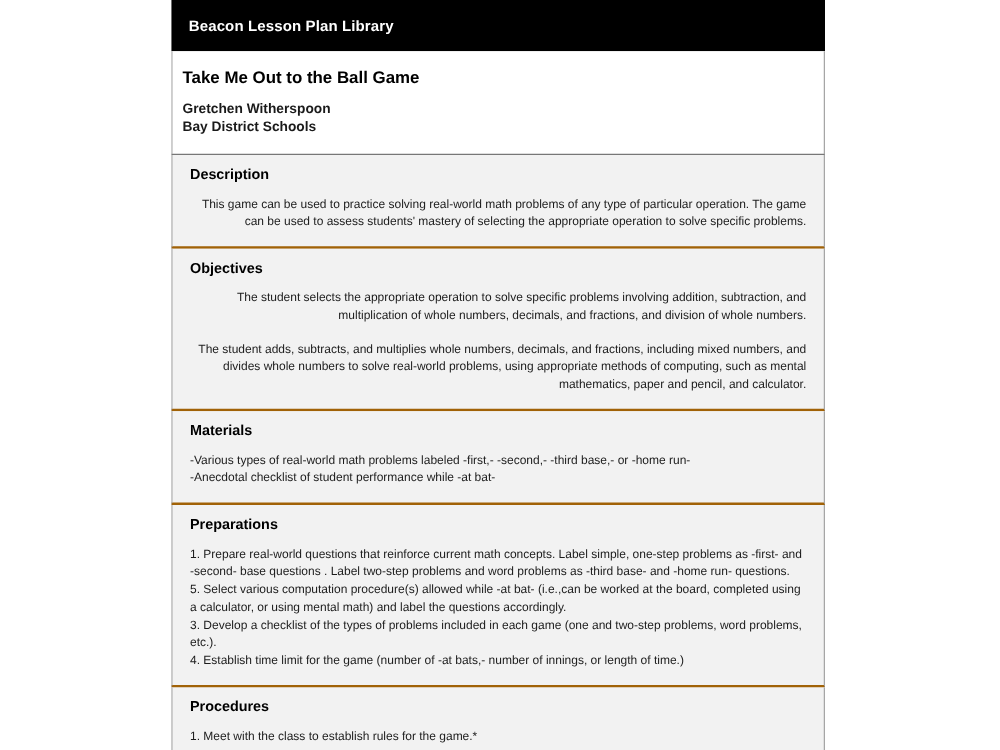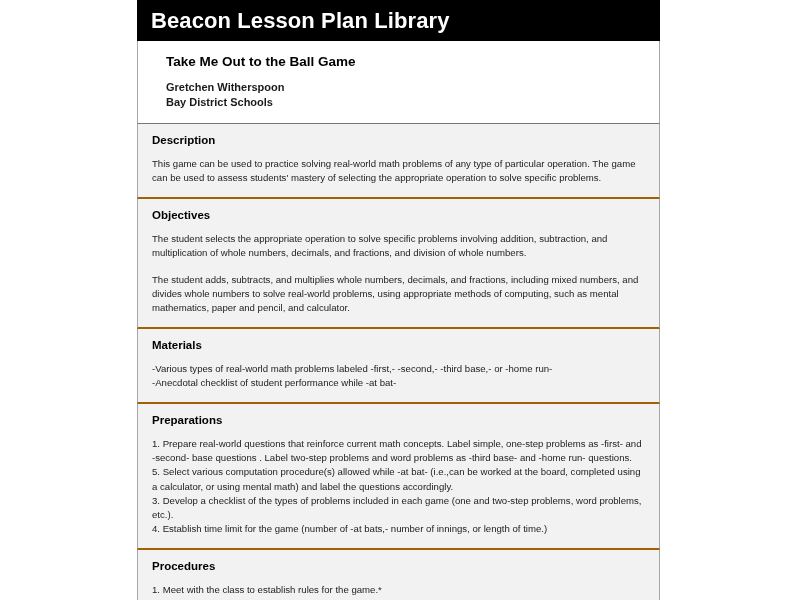--- a/index.html
+++ b/index.html
@@ -28,33 +28,33 @@
   .masthead {
     background: #000000;
     color: #ffffff;
     height: 41px;
     display: flex;
     align-items: center;
     padding: 0 0 0 14px;
     box-sizing: border-box;
   }
   .masthead-title {
-    font-size: 22px;
+    font-size: 12px;
     font-weight: bold;
     letter-spacing: 0.1px;
     line-height: 1;
   }
 
   
   .title-block {
     background: #ffffff;
     border-left: 1px solid #a6a6a6;
     border-right: 1px solid #a6a6a6;
     border-bottom: 1px solid #777777;
-    padding: 13px 14px 14px 28px;
+    padding: 13px 14px 14px 8px;
     box-sizing: border-box;
   }
   .lesson-title {
     font-size: 13.5px;
     font-weight: bold;
     color: #000000;
     margin: 0 0 10px 0;
     line-height: 1.2;
   }
   .author-line {
@@ -80,20 +80,21 @@
     margin: 0 0 9px 0;
     line-height: 1.2;
   }
   .section-body {
     font-size: 9.6px;
     color: #1c1c1c;
     line-height: 1.48;
   }
   .para {
     margin: 0 0 12px 0;
+    text-align: right;
   }
   .para:last-child {
     margin-bottom: 0;
   }
   .tight-line {
     margin: 0;
   }
   .numbered-block {
     margin: 0;
   }

